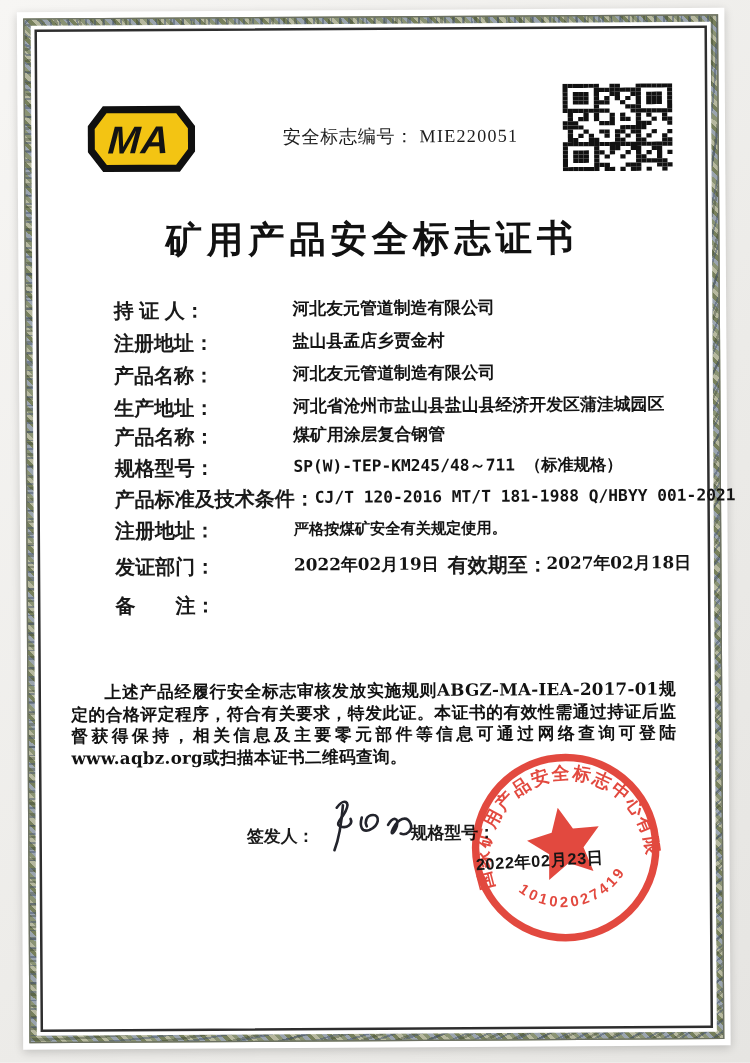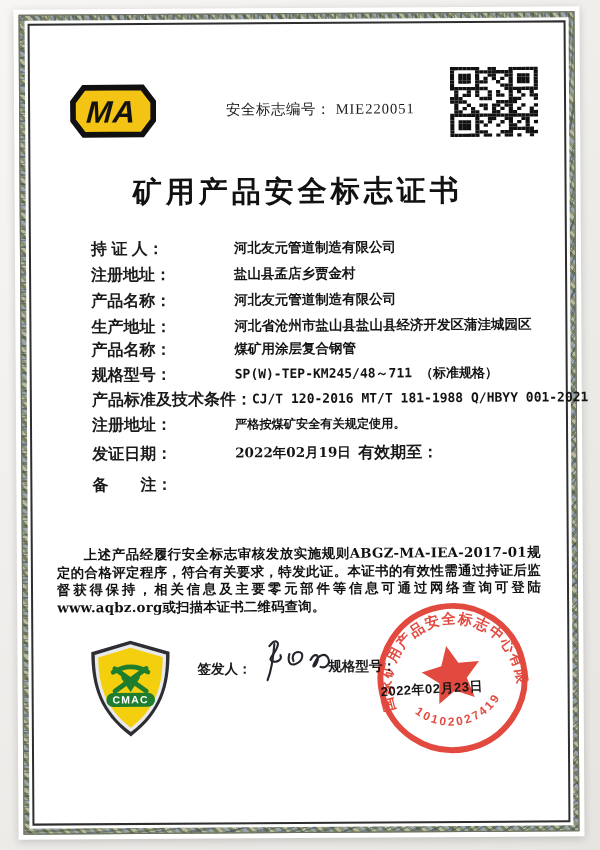--- a/index.html
+++ b/index.html
@@ -323,45 +323,31 @@
       <span class="lab">规格型号：</span><span class="val mono">SP(W)-TEP-KM245/48～711 （标准规格）</span>
     </div>
     <div class="row" style="top:365px">
       <span class="lab wide">产品标准及技术条件：</span><span class="val mono">CJ/T 120-2016 MT/T 181-1988 Q/HBYY 001-2021</span>
     </div>
     <div class="row" style="top:390px">
       <span class="lab">注册地址：</span><span class="val small">严格按煤矿安全有关规定使用。</span>
     </div>
 
     <div class="row" style="top:419px">
-      <span class="lab">发证日期：</span><span class="val">2022年02月19日</span>
+      <span class="lab">发证部门：</span><span class="val">2022年02月19日</span>
       <span class="lab" style="width:auto;position:absolute;left:266px">有效期至：</span>
+      <span class="val" style="position:absolute;left:345px">2027年02月18日</span>
     </div>
 
     <div class="row" style="top:450px">
       <span class="lab">备　　注：</span>
     </div>
 
     <div class="abs para">上述产品经履行安全标志审核发放实施规则ABGZ-MA-IEA-2017-01规定的合格评定程序，符合有关要求，特发此证。本证书的有效性需通过持证后监督获得保持，相关信息及主要零元部件等信息可通过网络查询可登陆www.aqbz.org或扫描本证书二维码查询。</div>
 
-    <div class="abs" style="left:53px;top:614px;width:88px;height:100px">
-      <svg viewBox="0 0 100 115" width="88" height="100">
-        <path d="M50 2 L95 15 C95 54 86 85 50 112 C14 85 5 54 5 15 Z" fill="#2d2d33"></path>
-        <path d="M50 6 L91 18 C91 53 83 82 50 107 C17 82 9 53 9 18 Z" fill="#e9eaec"></path>
-        <path d="M50 10 L87 21 C87 52 80 79 50 102 C20 79 13 52 13 21 Z" fill="#f4cf0e"></path>
-        <g stroke="#1e7e2e" stroke-width="5.5" stroke-linecap="round" fill="none">
-          <path d="M30 38 Q50 26 70 38"></path>
-          <path d="M32 34 L68 60"></path>
-          <path d="M68 34 L32 60"></path>
-          <path d="M42 44 L50 56 L58 44"></path>
-        </g>
-        <rect x="22" y="62" width="56" height="16" rx="8" fill="#1e7e2e"></rect>
-        <text x="50" y="74" text-anchor="middle" font-size="12" font-weight="800" fill="#ffffff" letter-spacing="1.5">CMAC</text>
-      </svg>
-    </div>
 
     <div class="abs sign-label" style="left:164px;top:636px">签发人：</div>
     <div class="abs" style="left:222px;top:608px;width:92px;height:56px">
       <svg viewBox="0 0 92 56" width="92" height="56" fill="none" stroke="#23242c" stroke-width="2.1" stroke-linecap="round">
         <path d="M14 14 C20 6 25 9 21 17 C18 23 12 27 17 29 C22 31 27 27 25 23"></path>
         <path d="M19 12 C18 24 16 38 12 48"></path>
         <path d="M34 22 C32 29 34 34 40 32 C48 29 49 20 43 20 C38 20 36 25 38 29"></path>
         <path d="M55 28 C59 21 64 22 62 29 C60 35 56 37 59 31 C63 23 70 20 73 27 C75 32 70 37 65 35"></path>
       </svg>
     </div>

